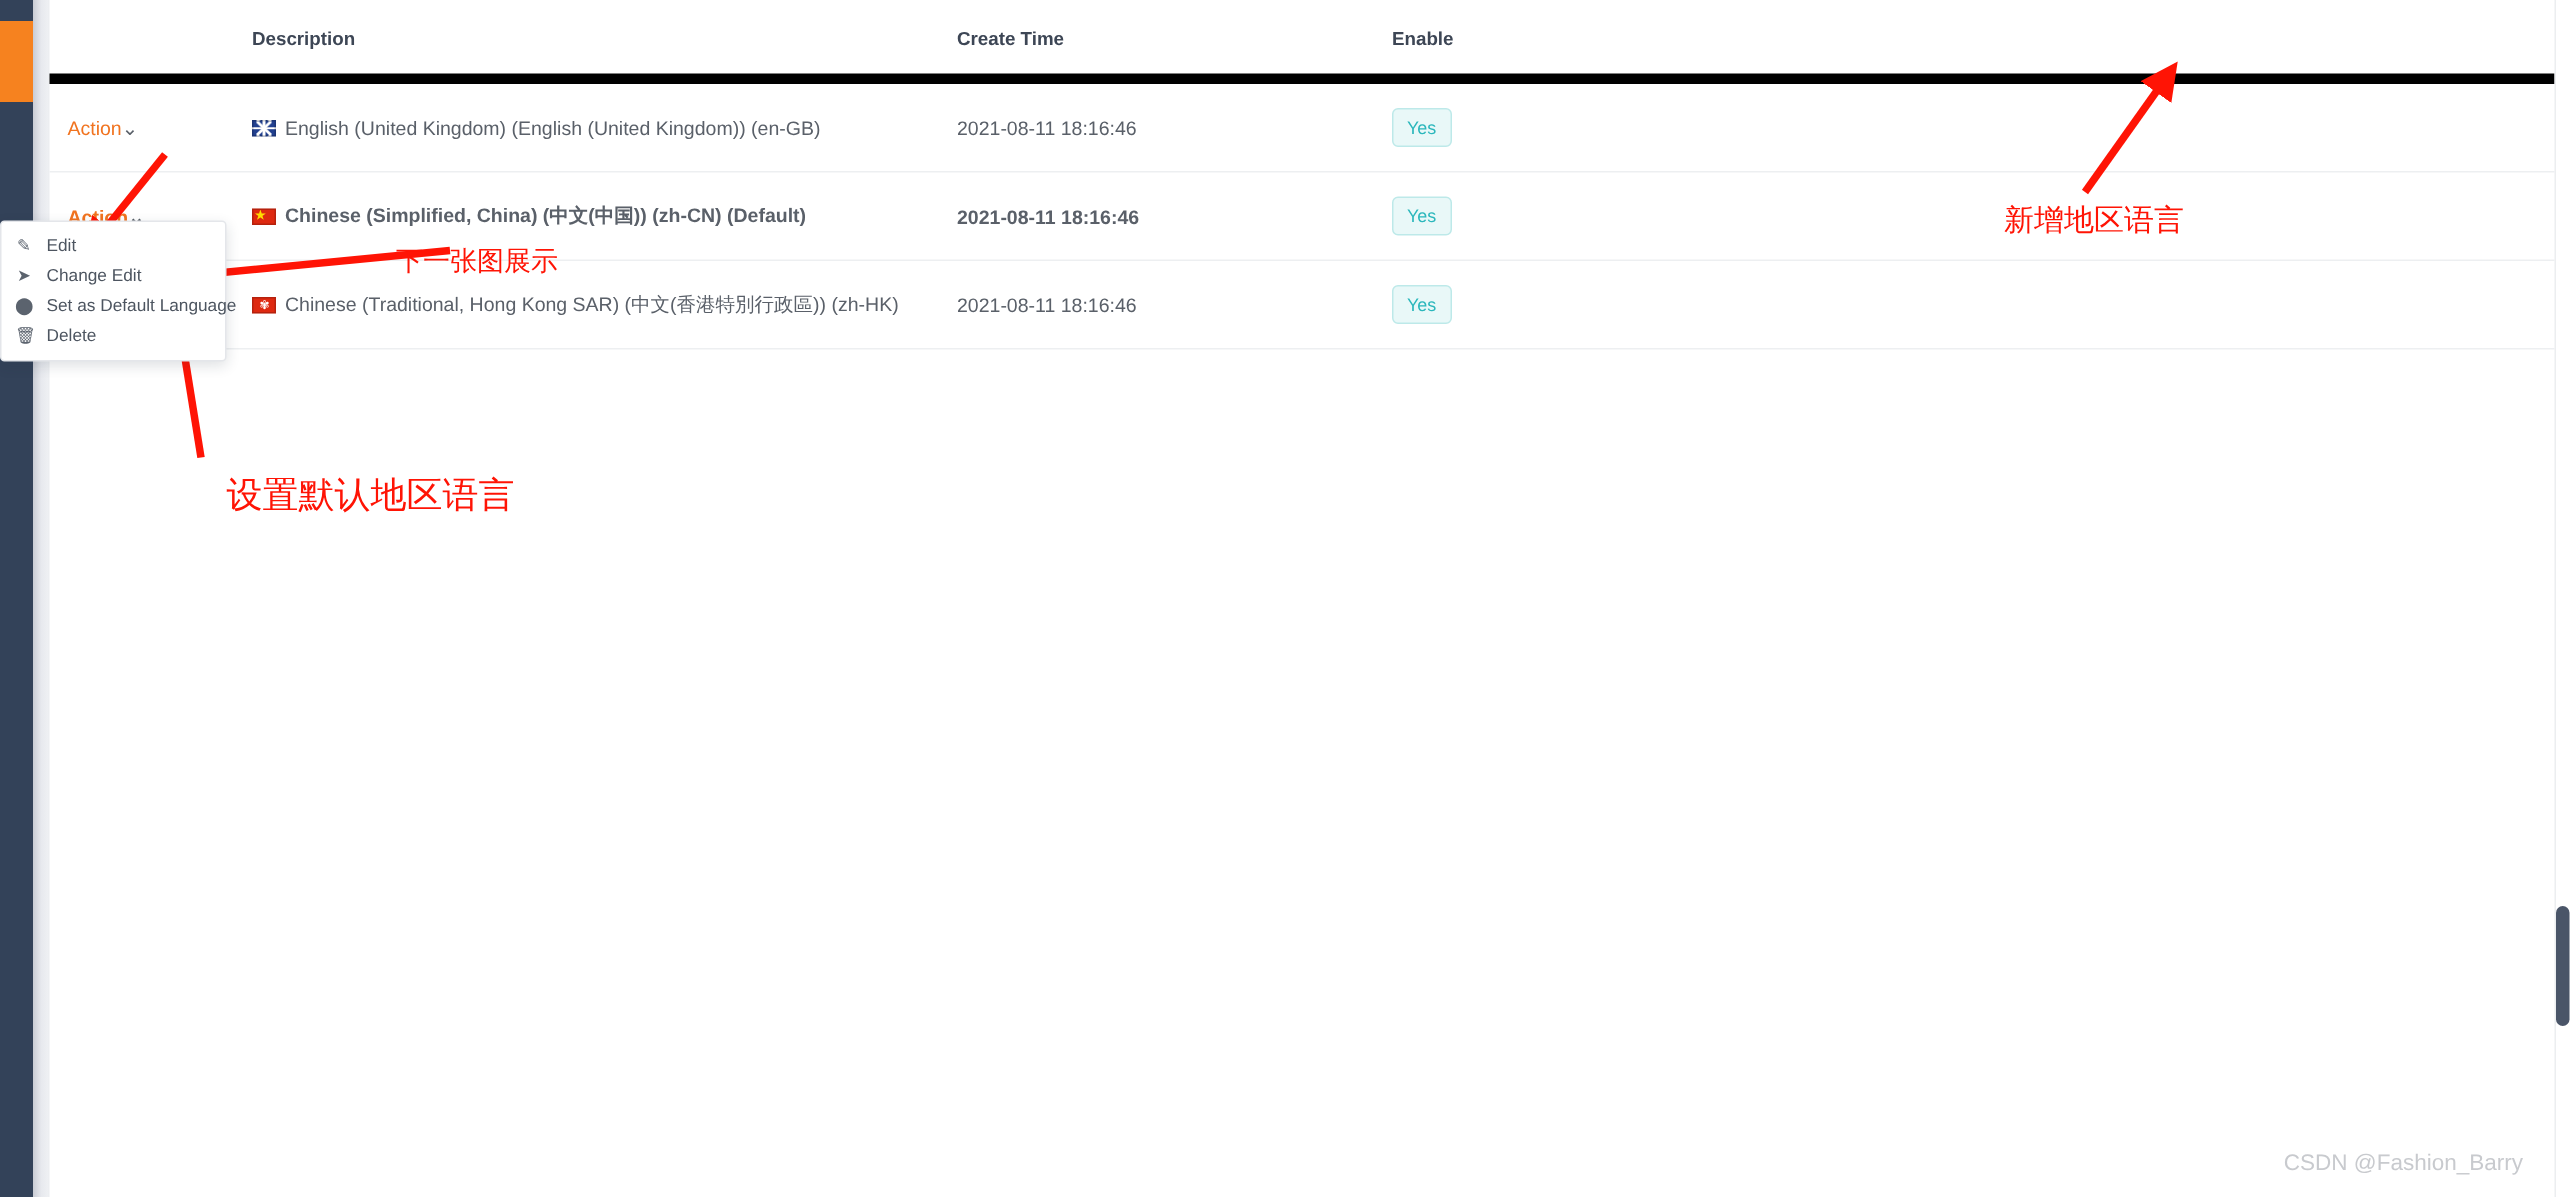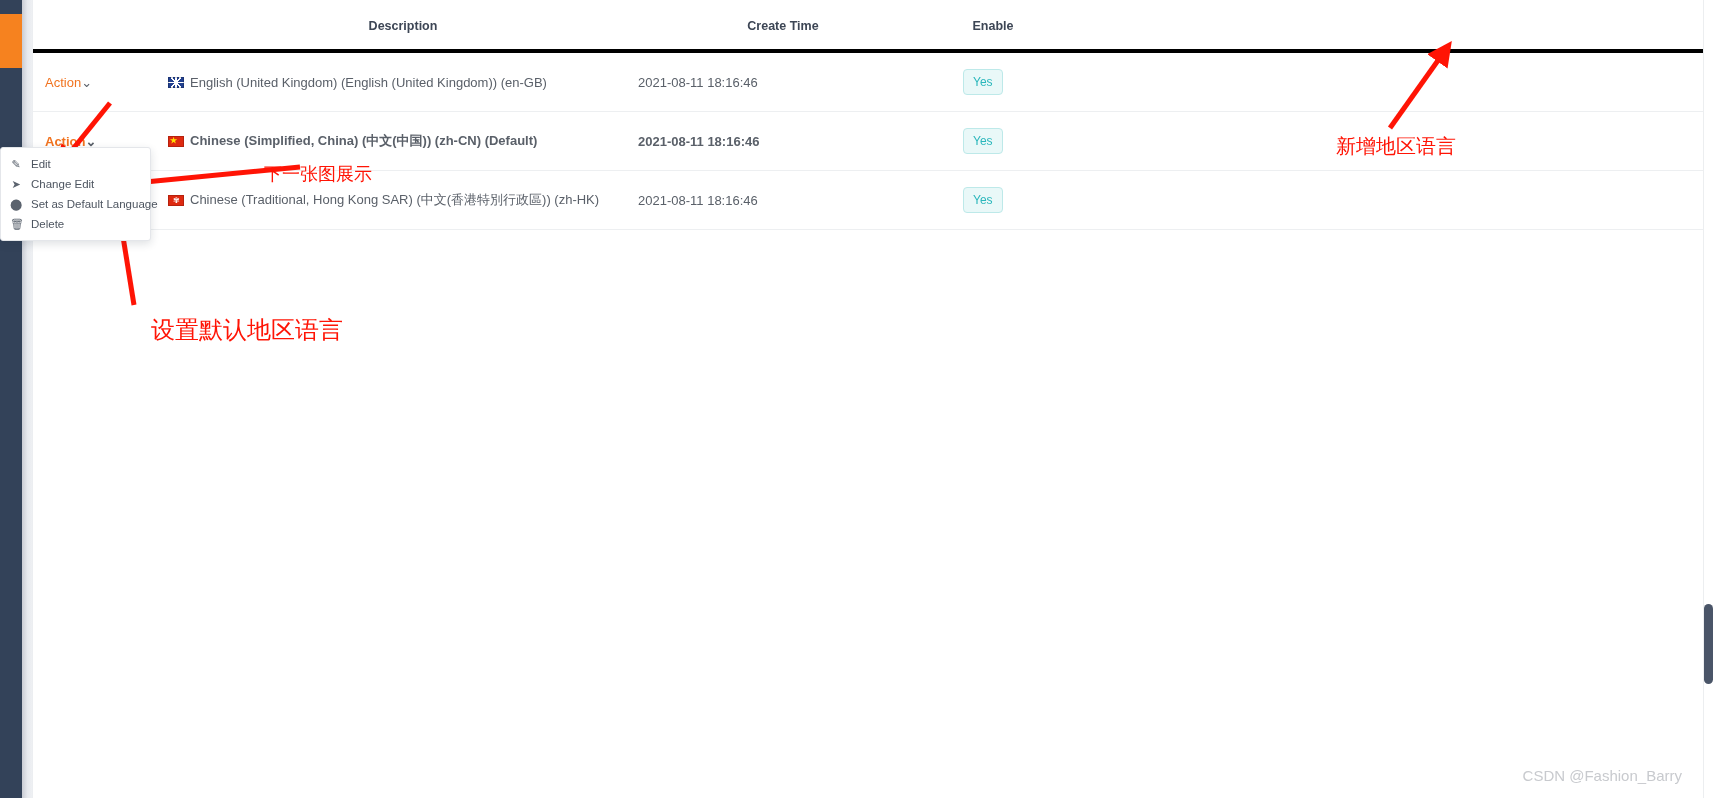--- a/index.html
+++ b/index.html
@@ -83,26 +83,26 @@
     margin-right: 1px;
   }
 
   
   #language-table {
     width: 100%;
     border-collapse: collapse;
     table-layout: fixed;
   }
   #language-table th {
-    text-align: center;
+    text-align: left;
     font-size: 12.5px;
     font-weight: bold;
     color: #3d4655;
     padding: 19px 0 16px 0;
-    border-bottom: 4px solid #000000;
+    border-bottom: 7px solid #000000;
   }
   #language-table td {
     font-size: 13px;
     color: #5a6069;
     padding: 16px 0;
     border-bottom: 1px solid #edeff1;
     vertical-align: middle;
   }
   .col-action   { width: 135px; padding-left: 12px !important; }
   .col-desc     { width: 470px; text-align: center; }
@@ -160,21 +160,20 @@
     display: inline-block;
     min-width: 32px;
     padding: 5px 9px;
     border: 1px solid #bde9e9;
     background: #e9f8f8;
     border-radius: 4px;
     color: #2bb7bc;
     font-size: 12px;
     font-weight: normal;
     text-align: center;
-    margin-left: 35px;
   }
 
   
   #action-dropdown {
     position: absolute;
     left: 0; top: 147px;
     width: 151px;
     background: #ffffff;
     border: 1px solid #e4e6ea;
     border-radius: 3px;

